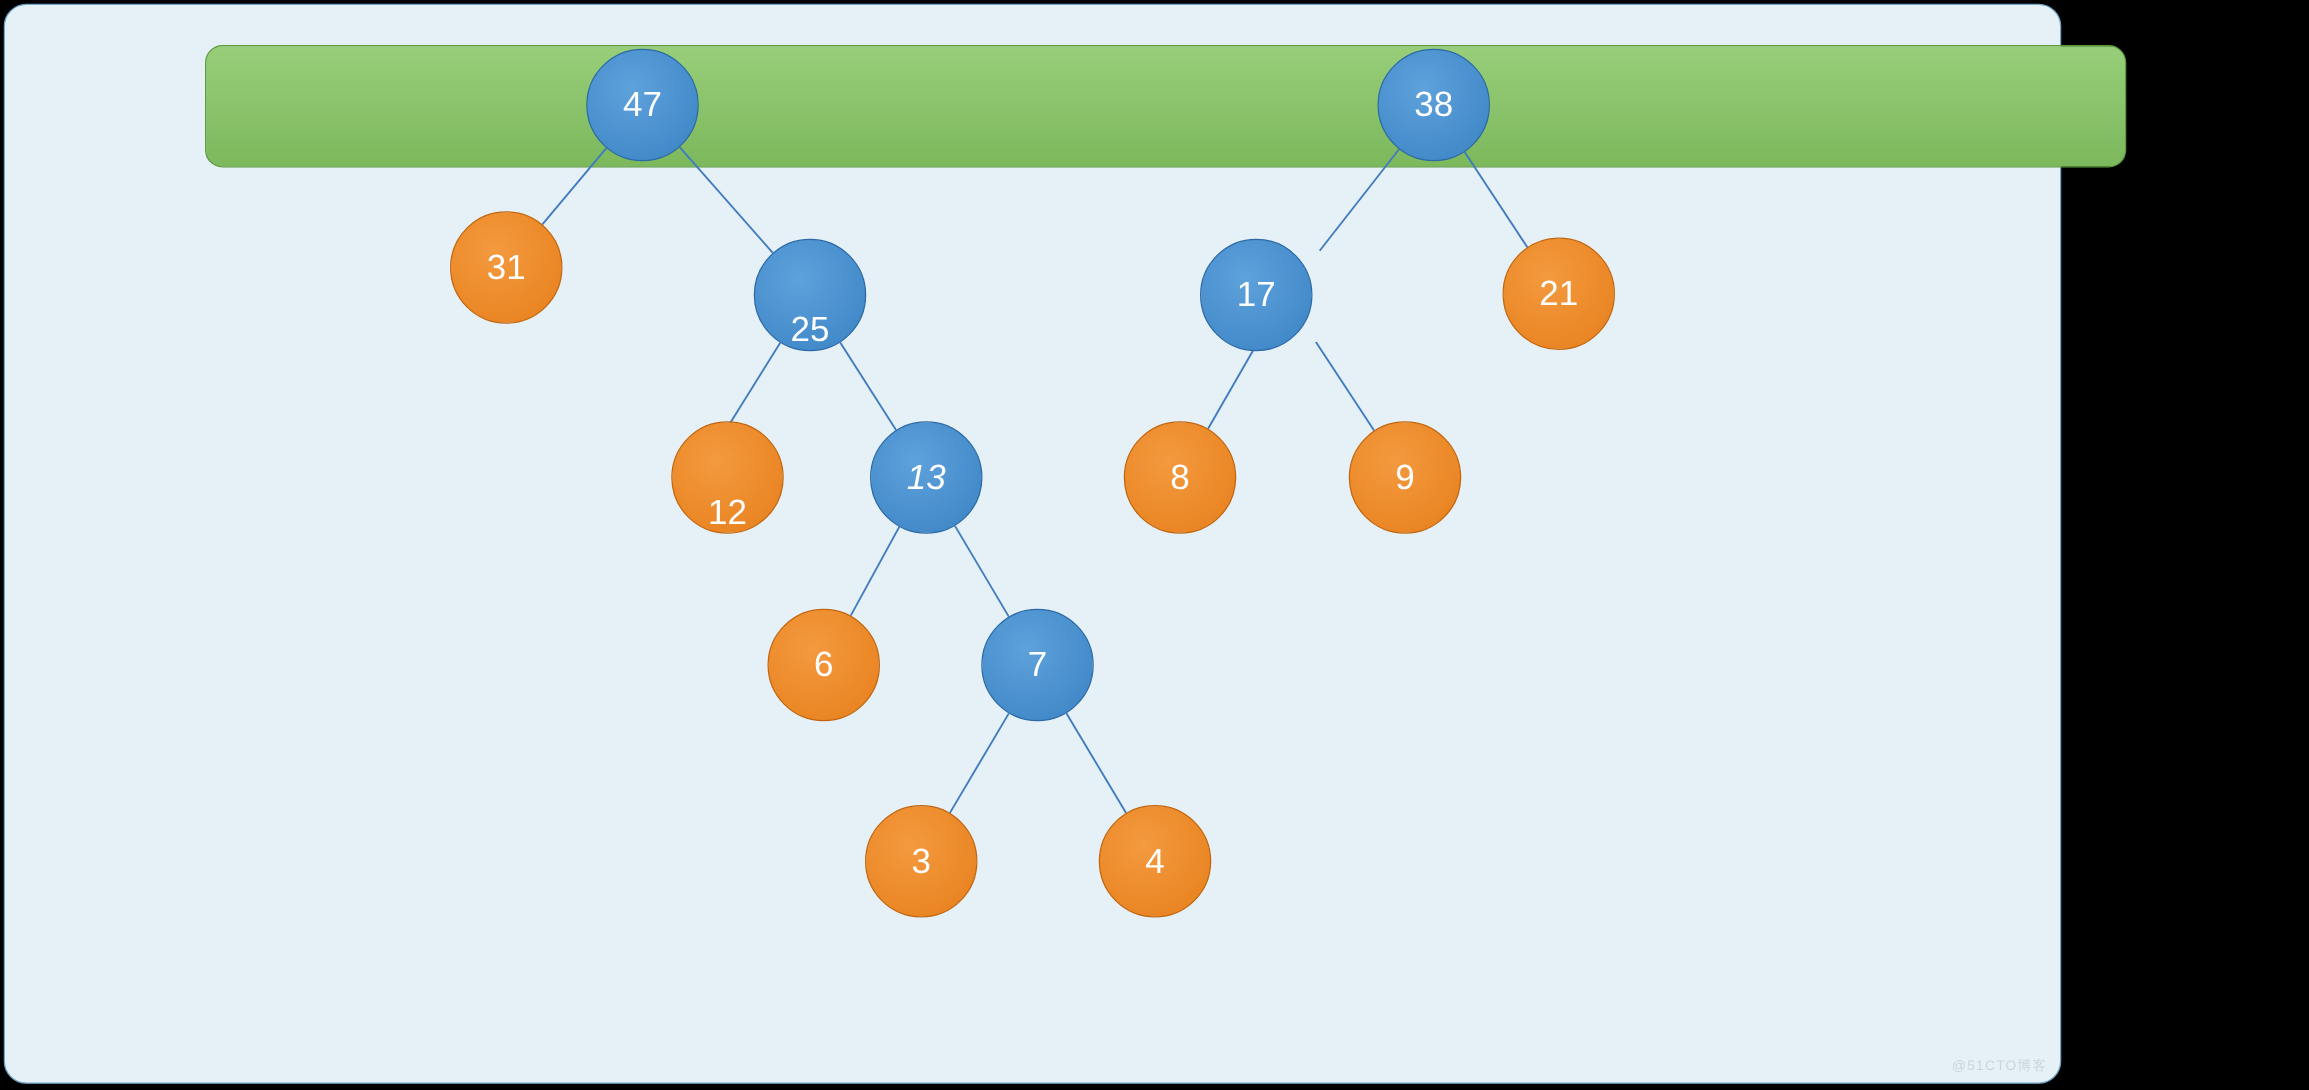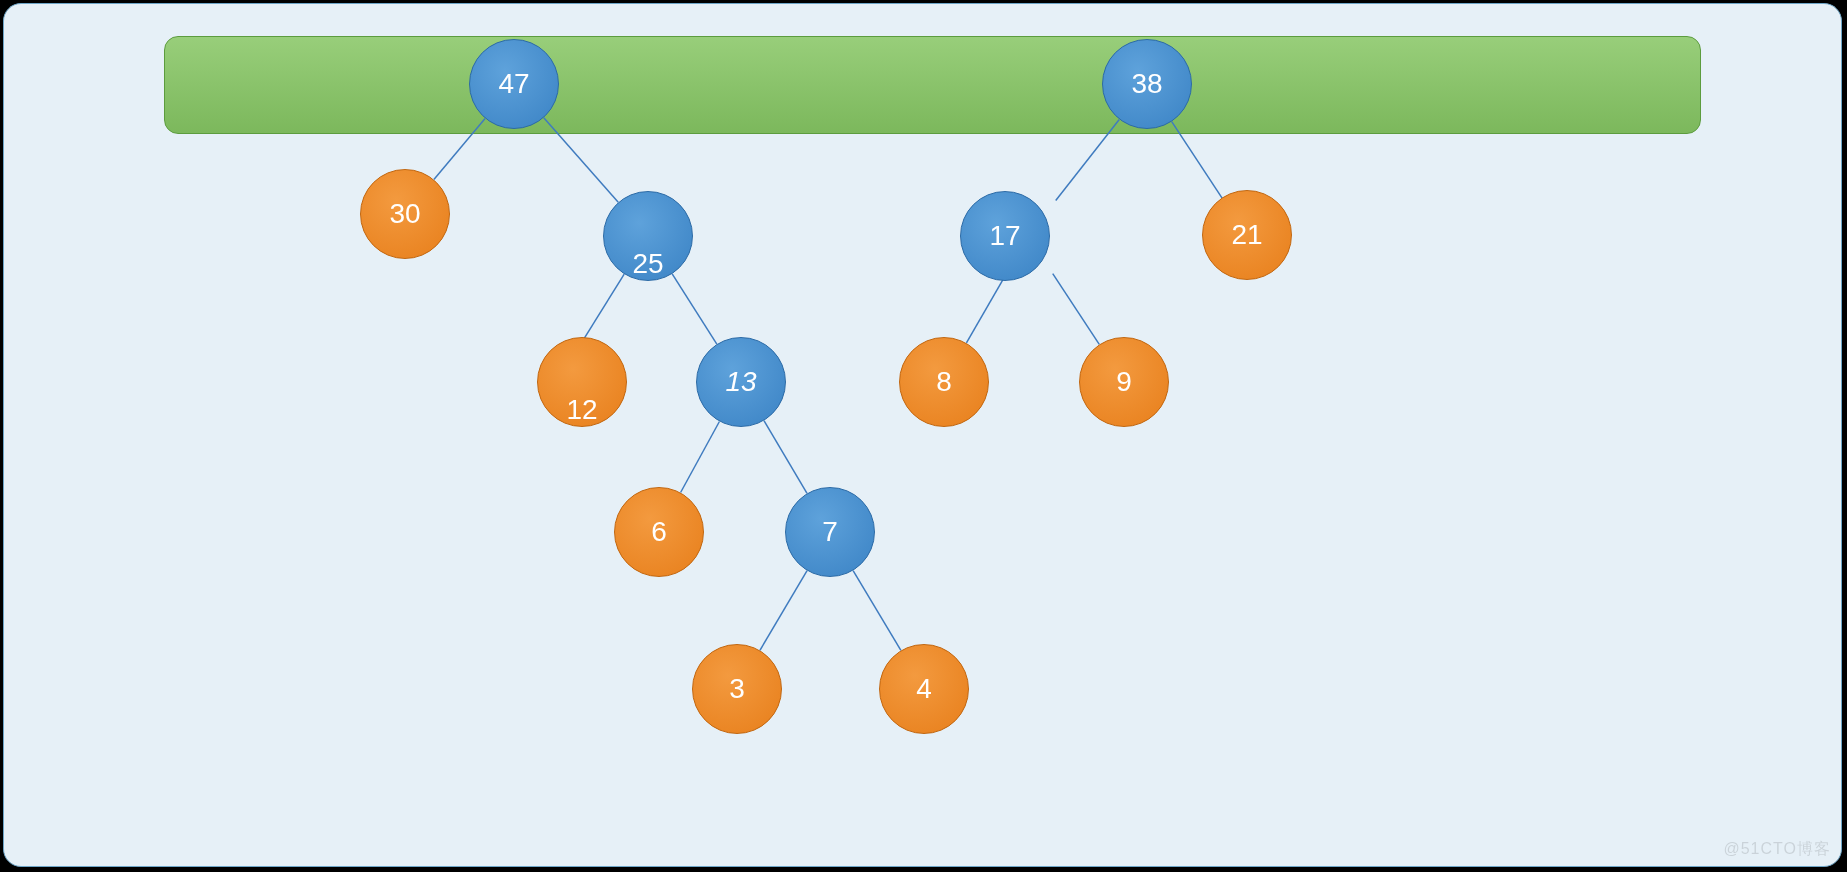--- a/index.html
+++ b/index.html
@@ -7,21 +7,21 @@
     padding: 0;
     width: 1847px;
     height: 872px;
     background: #000;
     font-family: Arial, Helvetica, sans-serif;
   }
   .canvas {
     position: absolute;
     left: 3px;
     top: 3px;
-    width: 1839px;
+    width: 1646px;
     height: 864px;
     background: #e6f0f7;
     border: 1px solid #6ea6c8;
     border-radius: 18px;
     box-sizing: border-box;
   }
   .root-band {
     position: absolute;
     left: 160px;
     top: 32px;
@@ -56,21 +56,21 @@
   }
   .node.orange {
     background: radial-gradient(circle at 40% 35%, #f39a3f, #e77e1a);
     border: 1px solid #c2660e;
   }
   .watermark {
     position: absolute;
     right: 10px;
     bottom: 6px;
     color: rgba(0,0,0,0.12);
-    font-size: 16px;
+    font-size: 11px;
     letter-spacing: 1px;
   }
 </style>
 </head>
 <body>
 
 <div class="canvas">
 
   <div class="root-band"></div>
 
@@ -87,21 +87,21 @@
       <line x1="1167.7327425664325" y1="117.59376870097731" x2="1218.2672574335675" y2="194.4062312990227" stroke="#3f7bbf" stroke-width="1.5"></line>
       <line x1="1001.5587613496651" y1="271.00501003510595" x2="962.4412386503349" y2="338.99498996489405" stroke="#3f7bbf" stroke-width="1.5"></line>
       <line x1="1048.7232818519558" y1="269.5999911498494" x2="1095.2767181480442" y2="340.4000088501506" stroke="#3f7bbf" stroke-width="1.5"></line>
     </svg>
 
   <div id="nodes-layer">
       <div class="node blue" style="left: 465px; top: 35px;">
         <span>47</span>
       </div>
       <div class="node orange" style="left: 356px; top: 165px;">
-        <span>30</span>
+        <span>31</span>
       </div>
       <div class="node blue" style="left: 599px; top: 187px; align-items: flex-end;">
         <span>25</span>
       </div>
       <div class="node orange" style="left: 533px; top: 333px; align-items: flex-end;">
         <span>12</span>
       </div>
       <div class="node blue" style="left: 692px; top: 333px; font-style: italic;">
         <span>13</span>
       </div>

